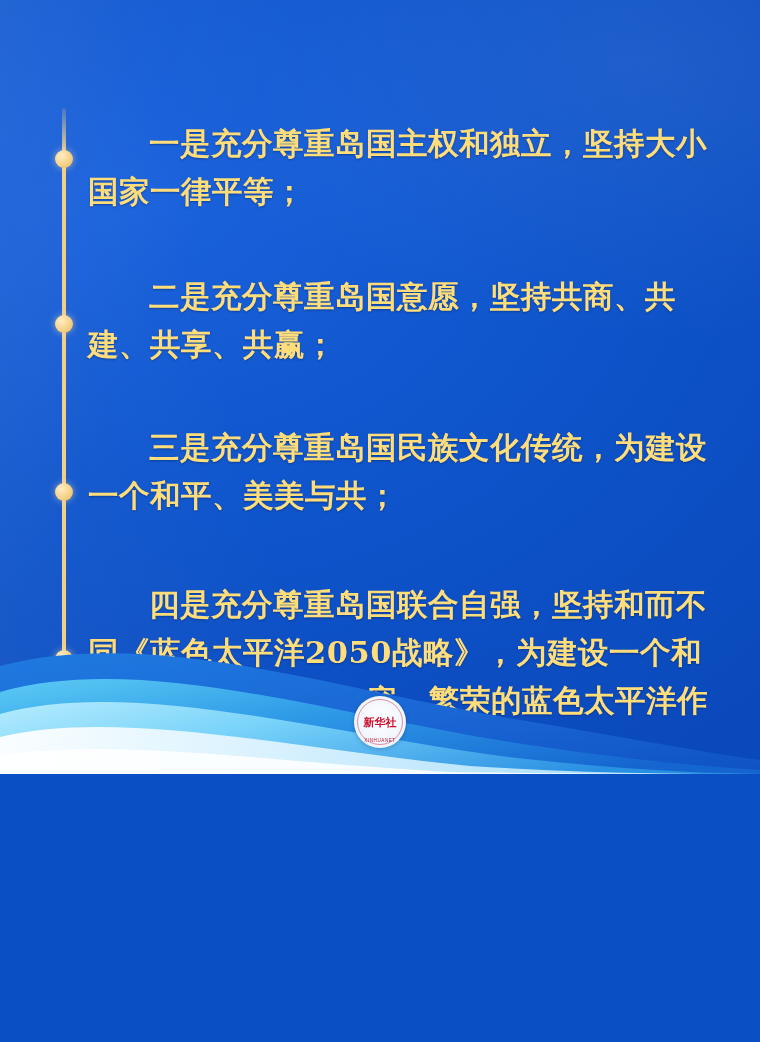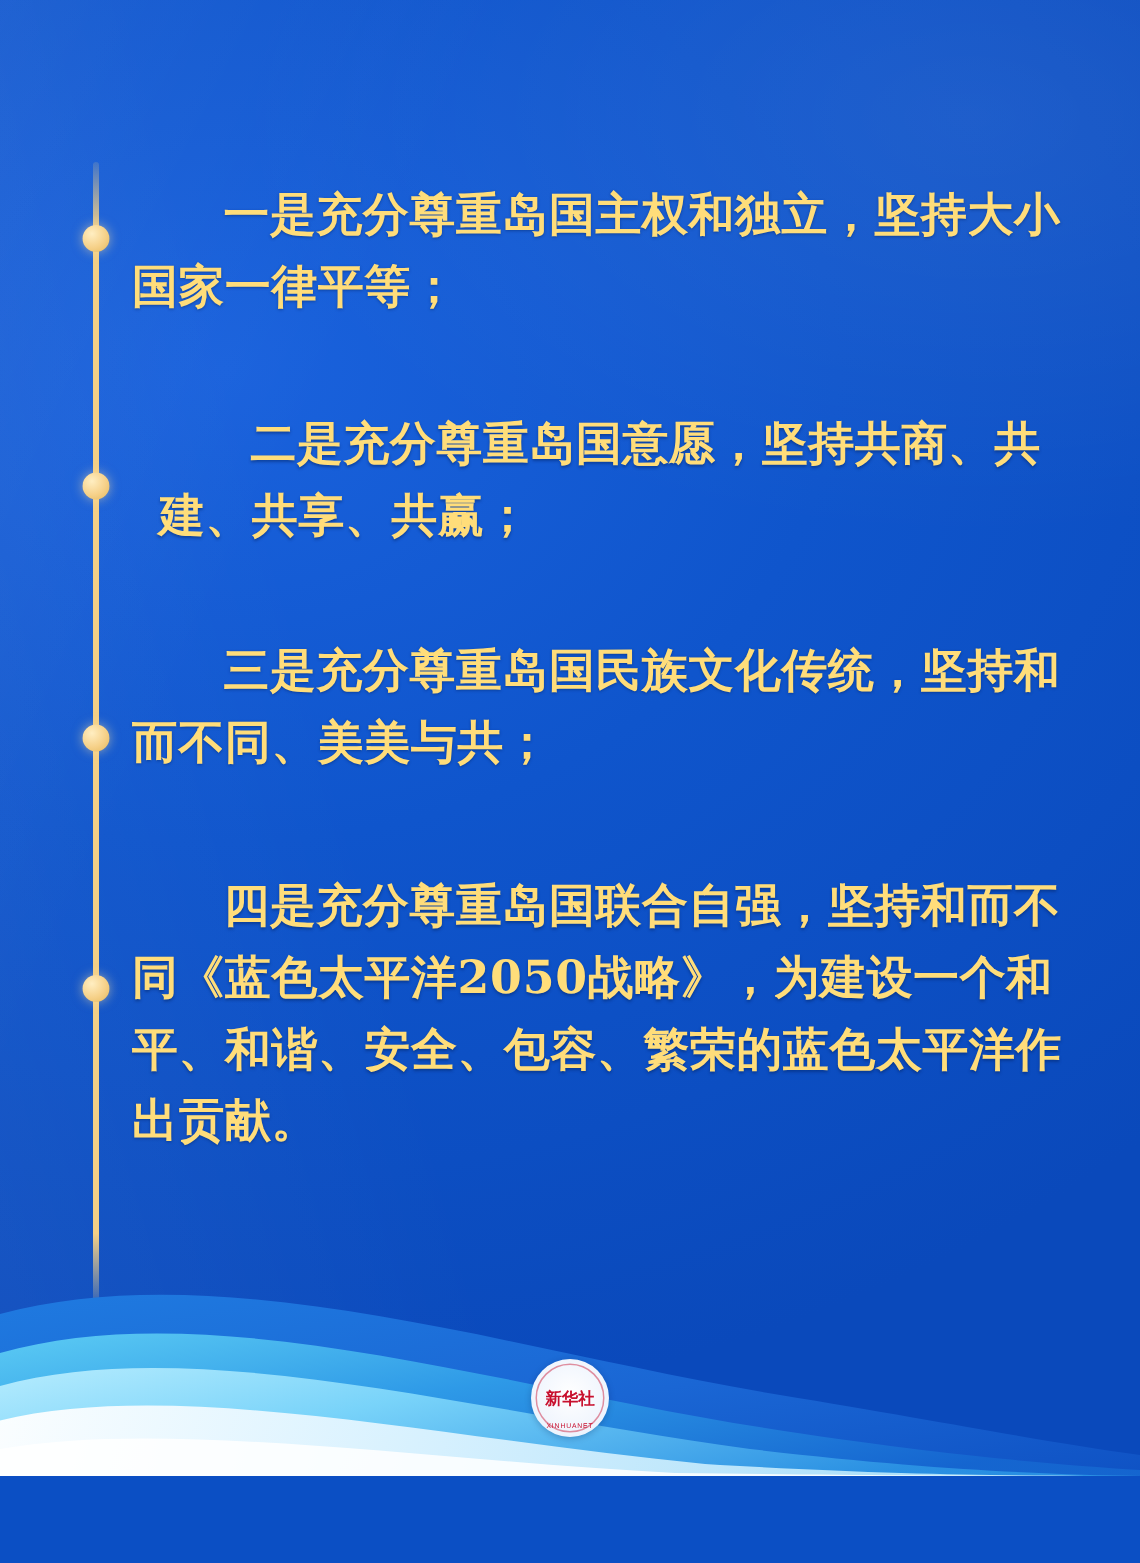--- a/index.html
+++ b/index.html
@@ -9,21 +9,21 @@
   }
   body {
     width: 760px;
     height: 1042px;
     font-family: "Liberation Sans", sans-serif;
     overflow: hidden;
   }
   .poster {
     position: relative;
     width: 760px;
-    height: 984px;
+    height: 774px;
     overflow: hidden;
     background:
       radial-gradient(ellipse 900px 700px at 20% 25%, #1a62dd 0%, #0f55cc 45%, #0a49bb 100%),
       linear-gradient(160deg, #1358cf 0%, #0c4cc2 55%, #0846b6 100%);
   }
   
   .sheen {
     position: absolute;
     inset: 0;
     background:
@@ -65,21 +65,21 @@
     font-family: "DejaVu Serif", "Liberation Serif", serif;
     font-weight: bold;
     font-size: 30.5px;
     line-height: 1.56;
     letter-spacing: 0.5px;
     text-indent: 2em;
     text-shadow: 0 1px 2px rgba(0,30,90,0.45);
     margin: 0 0 34px 0;
   }
   .block.b1 { margin-bottom: 58px; }
-  .block.b2 { margin-bottom: 56px; margin-left: 18px; }
+  .block.b2 { margin-bottom: 56px; }
   .block.b3 { margin-bottom: 62px; }
   .block.b4 { margin-bottom: 0; }
 
   
   .waves {
     position: absolute;
     left: 0;
     bottom: 0;
     width: 760px;
     height: 200px;
@@ -136,21 +136,21 @@
 
   <div class="timeline"></div>
   <div class="dot" style="top:150px;"></div>
   <div class="dot" style="top:315px;"></div>
   <div class="dot" style="top:483px;"></div>
   <div class="dot" style="top:650px;"></div>
 
   <div class="blocks">
     <p class="block b1">一是充分尊重岛国主权和独立，坚持大小国家一律平等；</p>
     <p class="block b2">二是充分尊重岛国意愿，坚持共商、共建、共享、共赢；</p>
-    <p class="block b3">三是充分尊重岛国民族文化传统，坚持和而不同、美美与共；</p>
+    <p class="block b3">三是充分尊重岛国民族文化传统，为建设一个和平、美美与共；</p>
     <p class="block b4">四是充分尊重岛国联合自强，坚持和而不同《蓝色太平洋2050战略》，为建设一个和平、和谐、安全、包容、繁荣的蓝色太平洋作出贡献。</p>
   </div>
 
   <div class="waves">
     <svg viewBox="0 0 760 200" preserveAspectRatio="none" aria-hidden="true">
       <defs>
         <linearGradient id="g1" x1="0" y1="0" x2="1" y2="1">
           <stop offset="0%" stop-color="#1f7ae0"></stop>
           <stop offset="55%" stop-color="#1a66d4"></stop>
           <stop offset="100%" stop-color="#0f52c4"></stop>

